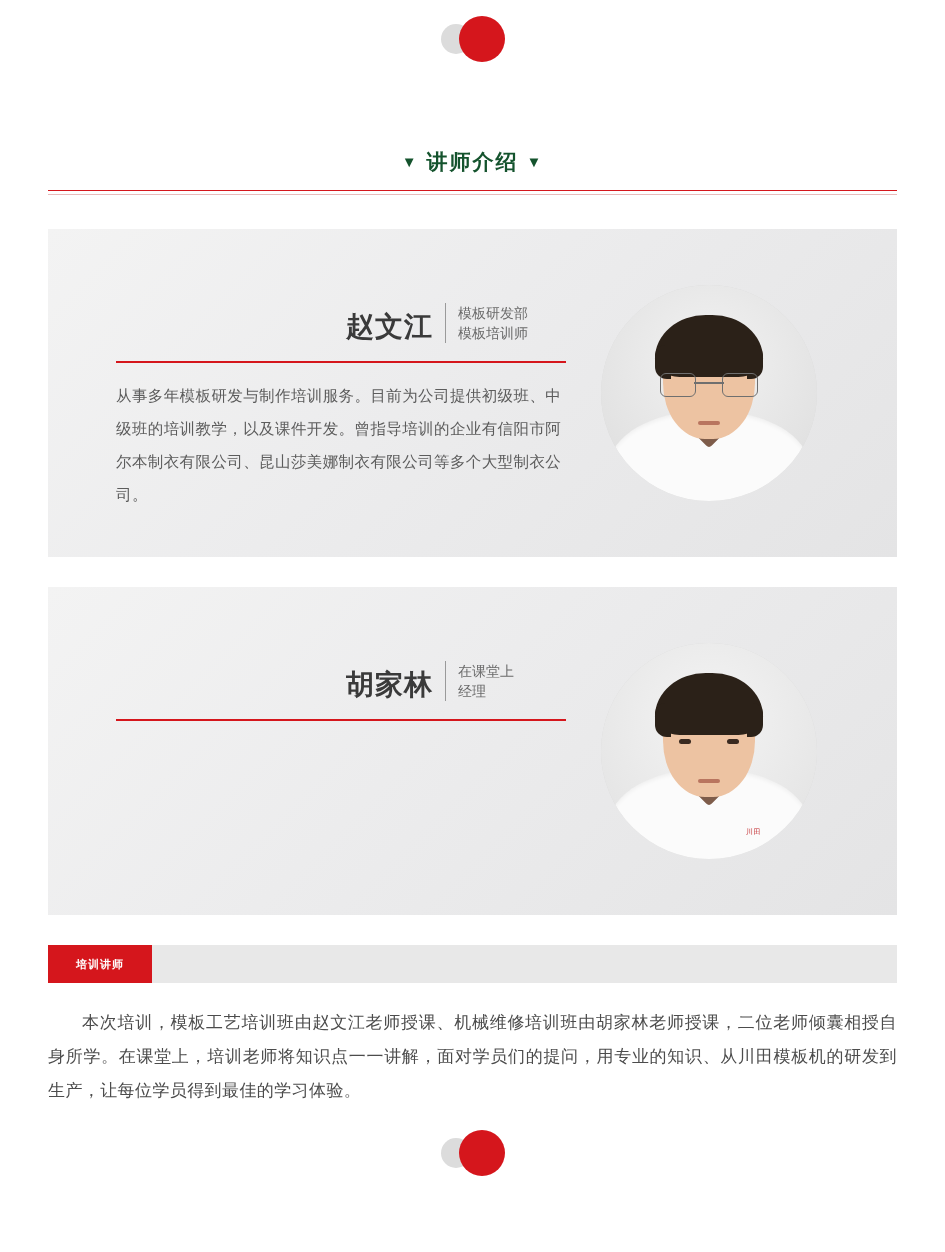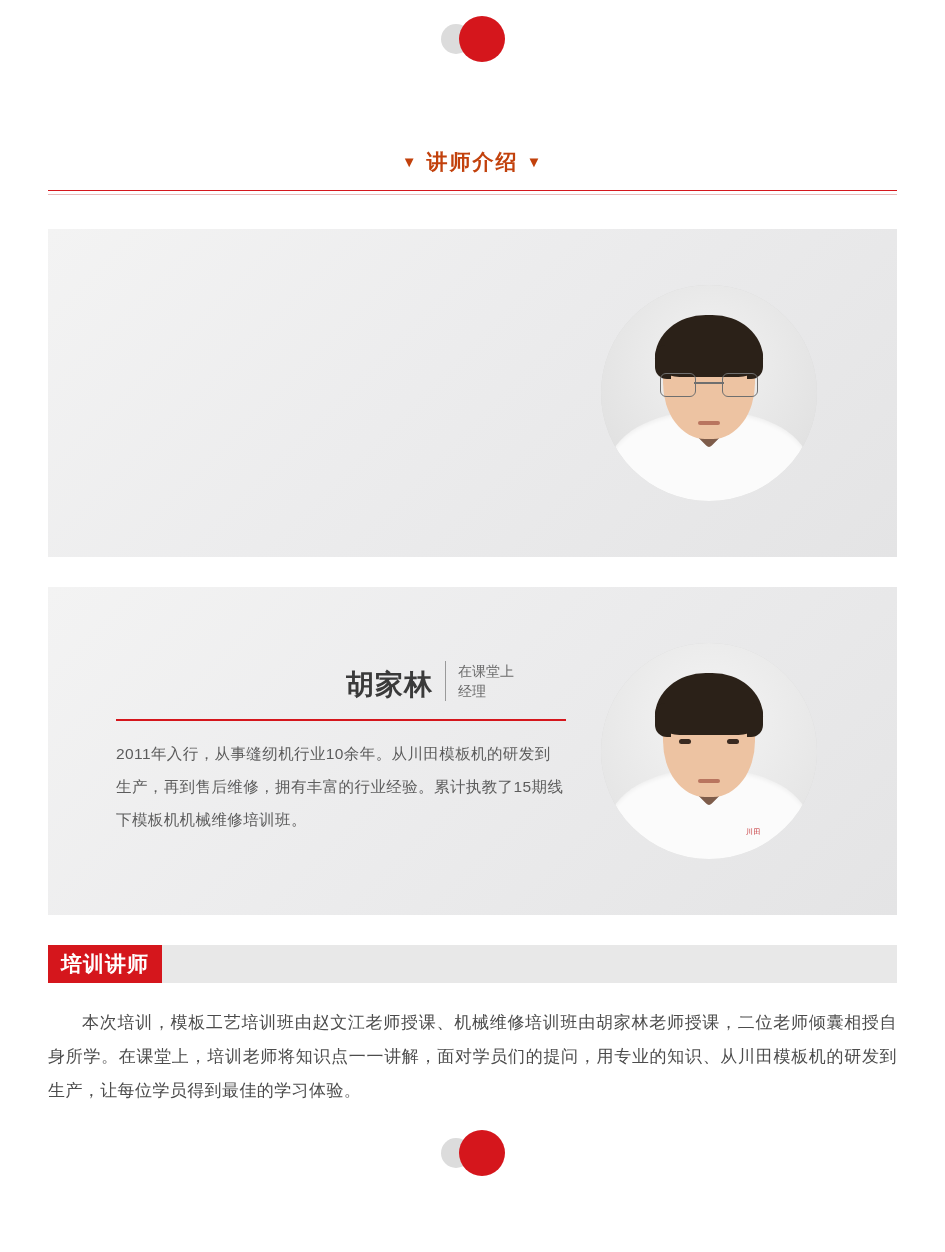--- a/index.html
+++ b/index.html
@@ -41,21 +41,21 @@
 
   
   .heading-wrap {
     margin-top: 86px;
     padding: 0 48px;
   }
   .heading {
     text-align: center;
     font-size: 21px;
     font-weight: bold;
-    color: #c2410c;
+    color: #14532d;
     letter-spacing: 2px;
     padding-bottom: 14px;
   }
   .heading .tri {
     font-size: 15px;
     vertical-align: 2px;
     margin: 0 8px;
   }
   .heading-rule {
     border-top: 1px solid #d5161c;
@@ -266,26 +266,26 @@
     background: #e8e8e8;
     position: relative;
   }
   .label-tag {
     position: absolute;
     left: 0;
     top: 0;
     height: 38px;
     background: #d5161c;
     color: #fff;
-    font-size: 21px;
+    font-size: 11px;
     font-weight: bold;
     letter-spacing: 1px;
     display: flex;
     align-items: center;
-    padding: 0 13px;
+    padding: 0 28px;
   }
 
   
   .body-wrap {
     padding: 0 48px;
     margin-top: 22px;
   }
   .body-text {
     font-family: "DejaVu Serif", "Liberation Serif", serif;
     font-size: 17px;
@@ -308,20 +308,32 @@
   <div class="heading">
     <span class="tri">▼</span><span>讲师介绍</span><span class="tri">▼</span>
   </div>
   <div class="heading-rule"></div>
   <div class="heading-rule-2"></div>
 </div>
 
 <div class="cards">
 
   <div class="card">
+    <div class="card-inner">
+      <div class="name-row">
+        <div class="name">赵文江</div>
+        <div class="name-divider"></div>
+        <div class="role">
+          <div>模板研发部</div>
+          <div>模板培训师</div>
+        </div>
+      </div>
+      <div class="red-rule"></div>
+      <div class="bio">从事多年模板研发与制作培训服务。目前为公司提供初级班、中级班的培训教学，以及课件开发。曾指导培训的企业有信阳市阿尔本制衣有限公司、昆山莎美娜制衣有限公司等多个大型制衣公司。</div>
+    </div>
     <div class="portrait p1">
       <div class="p-bg"></div>
       <div class="shirt"></div>
       <div class="neck"></div>
       <div class="face"></div>
       <div class="hair"></div>
       <div class="glasses">
         <div class="lens l"></div>
           <div class="bridge"></div>
           <div class="lens r"></div>
@@ -334,21 +346,20 @@
     <div class="card-inner">
       <div class="name-row">
         <div class="name">胡家林</div>
         <div class="name-divider"></div>
         <div class="role">
           <div>在课堂上</div>
           <div>经理</div>
         </div>
       </div>
       <div class="red-rule"></div>
-      <div class="bio">2011年入行，从事缝纫机行业10余年。从川田模板机的研发到生产，再到售后维修，拥有丰富的行业经验。累计执教了15期线下模板机机械维修培训班。</div>
     </div>
     <div class="portrait p2">
       <div class="p-bg"></div>
       <div class="shirt"></div>
       <div class="neck"></div>
       <div class="face"></div>
       <div class="hair"></div>
       <div class="eye l"></div>
       <div class="eye r"></div>
       <div class="mouth"></div>

